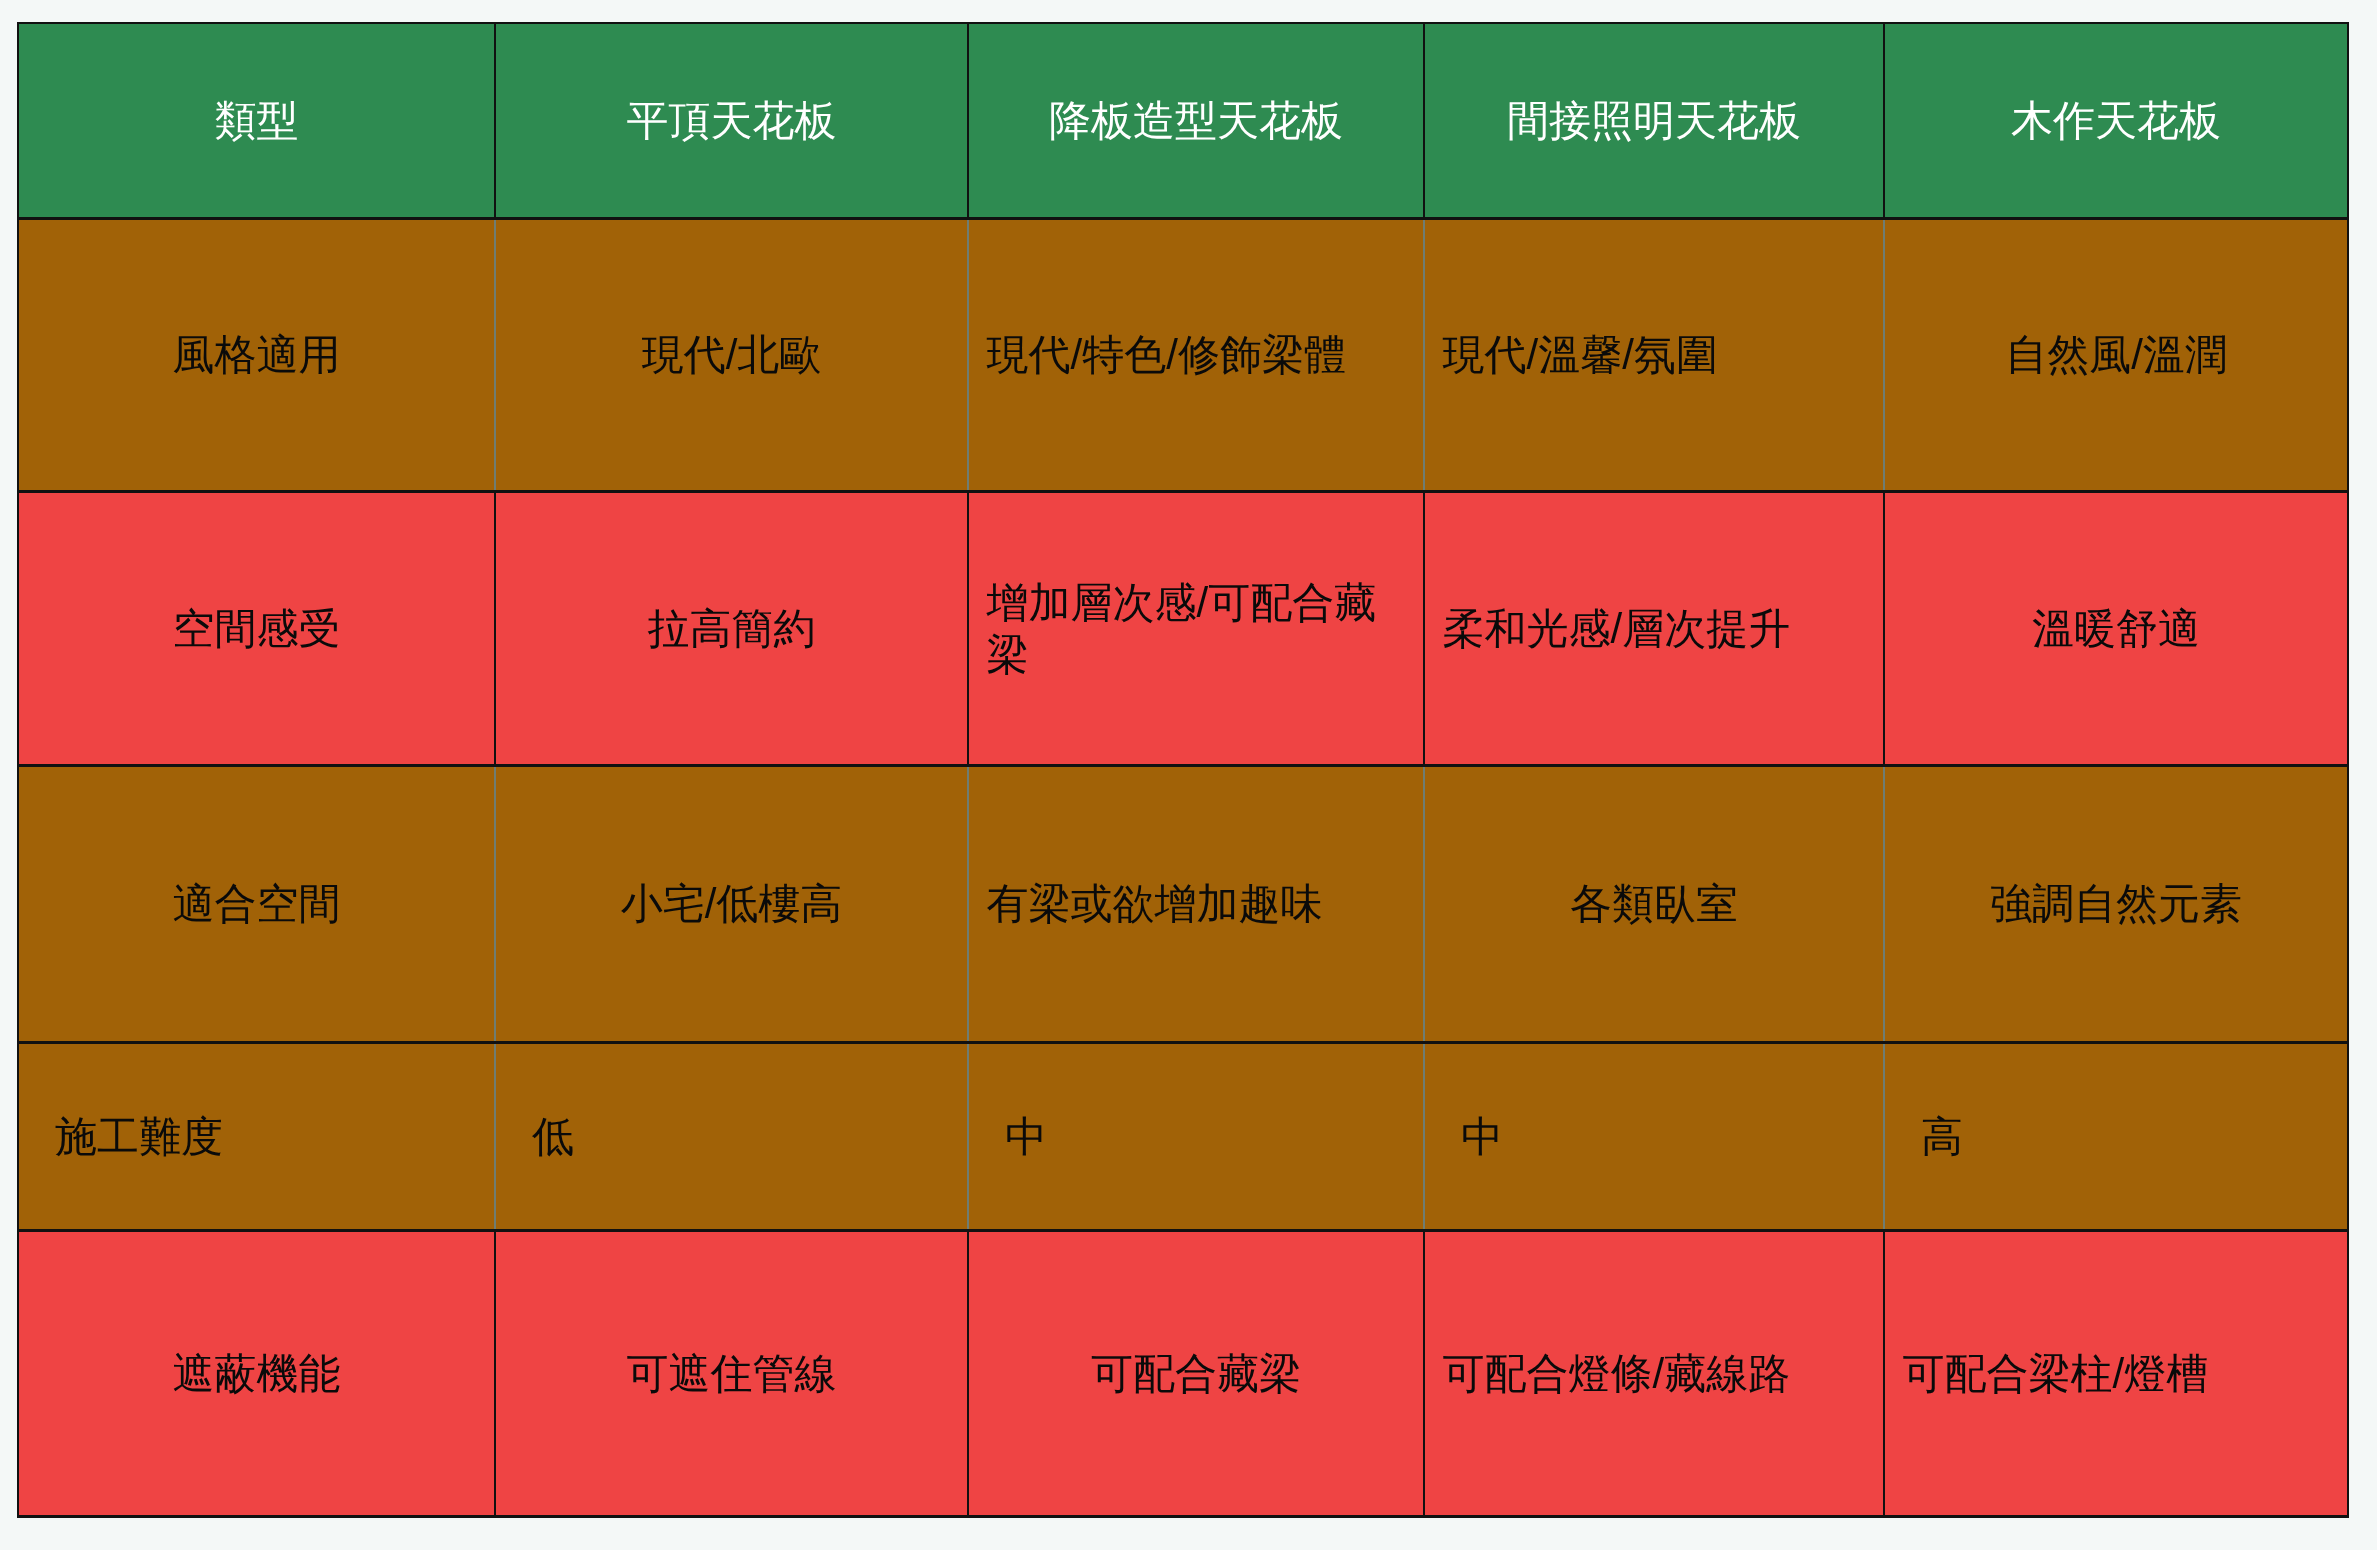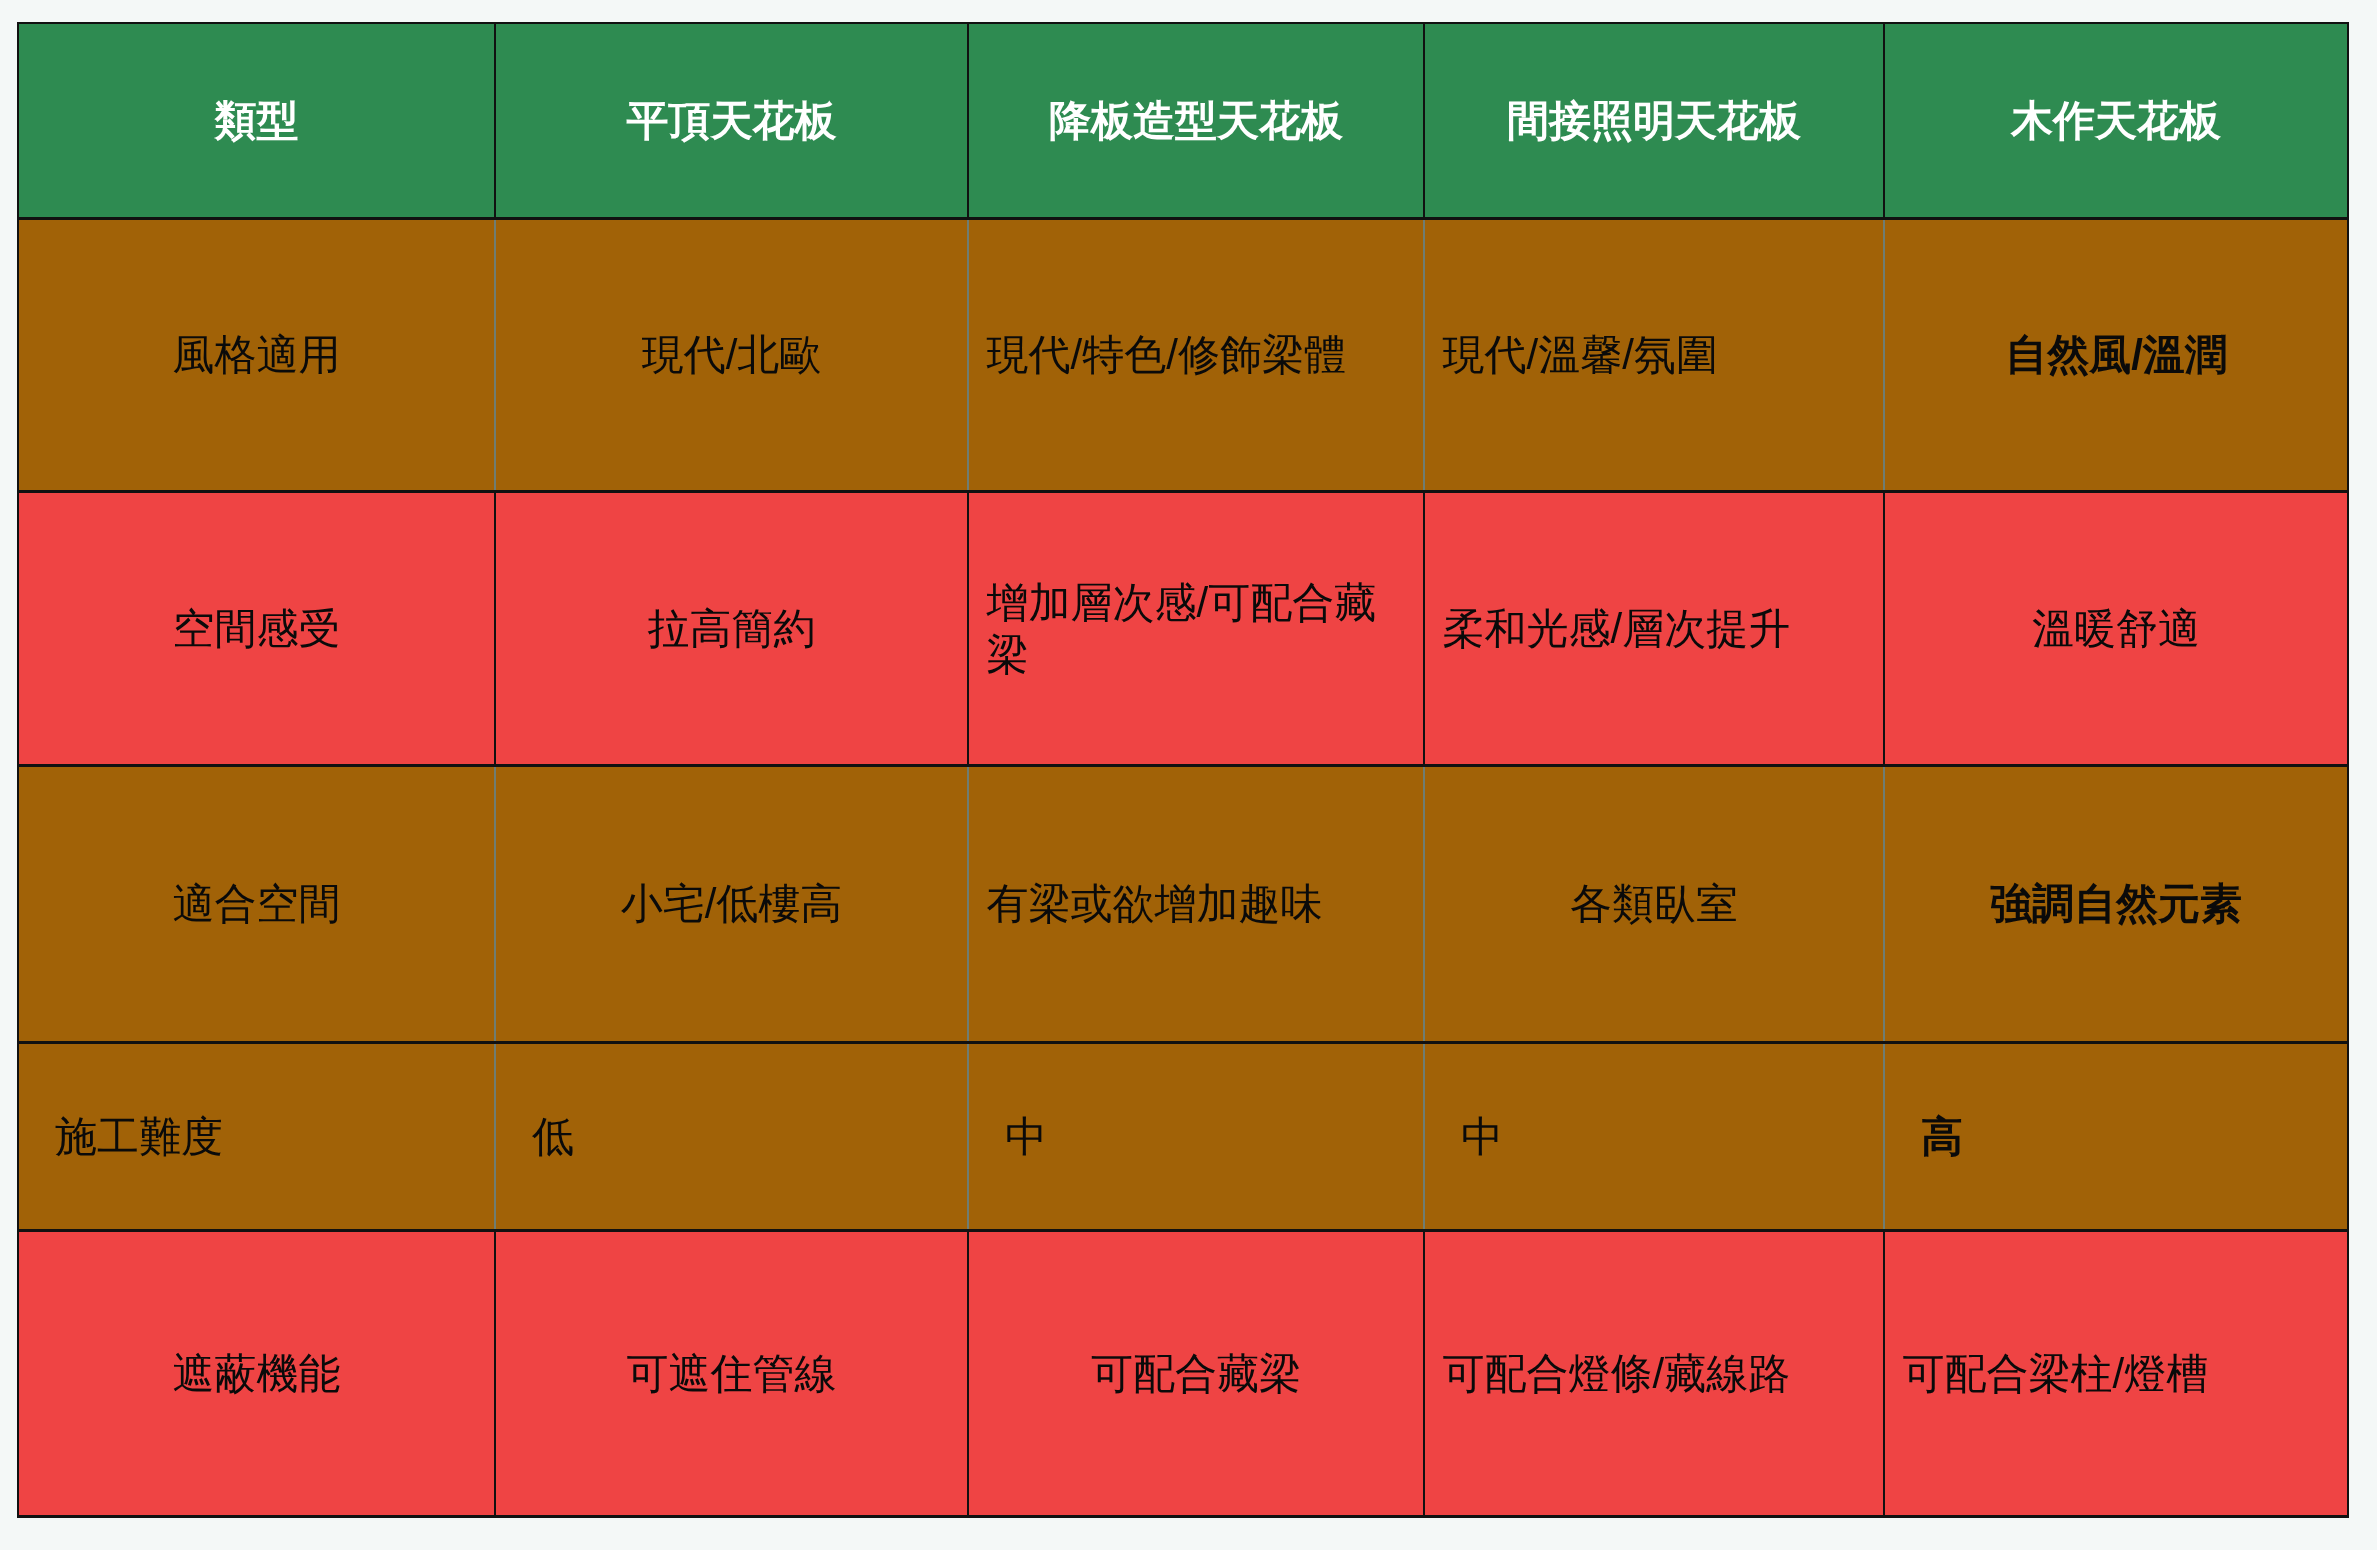--- a/index.html
+++ b/index.html
@@ -32,21 +32,21 @@
   table.comparison col.c-type  { width: 477px; }
   table.comparison col.c-flat  { width: 473px; }
   table.comparison col.c-drop  { width: 456px; }
   table.comparison col.c-light { width: 460px; }
   table.comparison col.c-wood  { width: 464px; }
 
   
   thead th {
     background: #2e8b51;
     color: #ffffff;
-    font-weight: bold;
+    font-weight: normal;
     font-size: 42px;
     line-height: 1.22;
     text-align: center;
     vertical-align: middle;
     padding: 6.8px 10.8px;
     border: 2.7px solid #111111;
     height: 196px;
     box-sizing: border-box;
     word-break: break-all;
   }
@@ -67,21 +67,21 @@
   }
   tbody tr td:first-child { border-left: 2.7px solid #111111; }
   tbody tr td:last-child  { border-right: 2.7px solid #111111; }
 
   tbody tr.shaded td {
     background: #a16207;
     border-left-color: #6f7d72;
     border-right-color: #6f7d72;
   }
   tbody tr.shaded td:first-child { border-left-color: #111111; }
-  tbody tr.shaded td:last-child  { border-right-color: #111111; font-weight: bold; }
+  tbody tr.shaded td:last-child  { border-right-color: #111111; }
 
   tbody tr.plain td {
     background: #ef4444;
     border-left-color: #111111;
     border-right-color: #111111;
   }
 
   
   tr.r-style  td { height: 220px; }
   tr.r-feel   td { height: 221px; }

